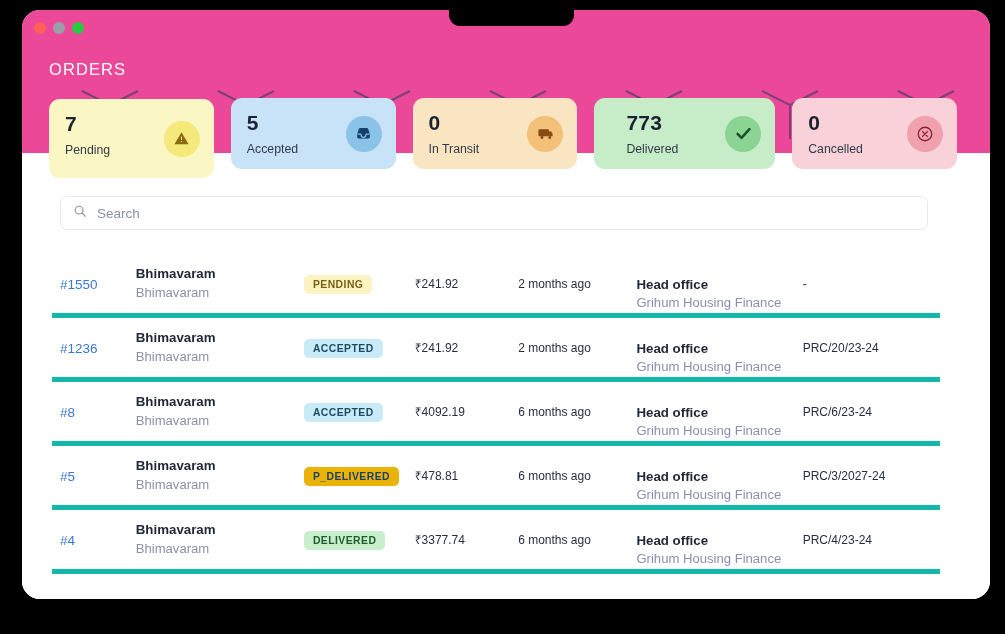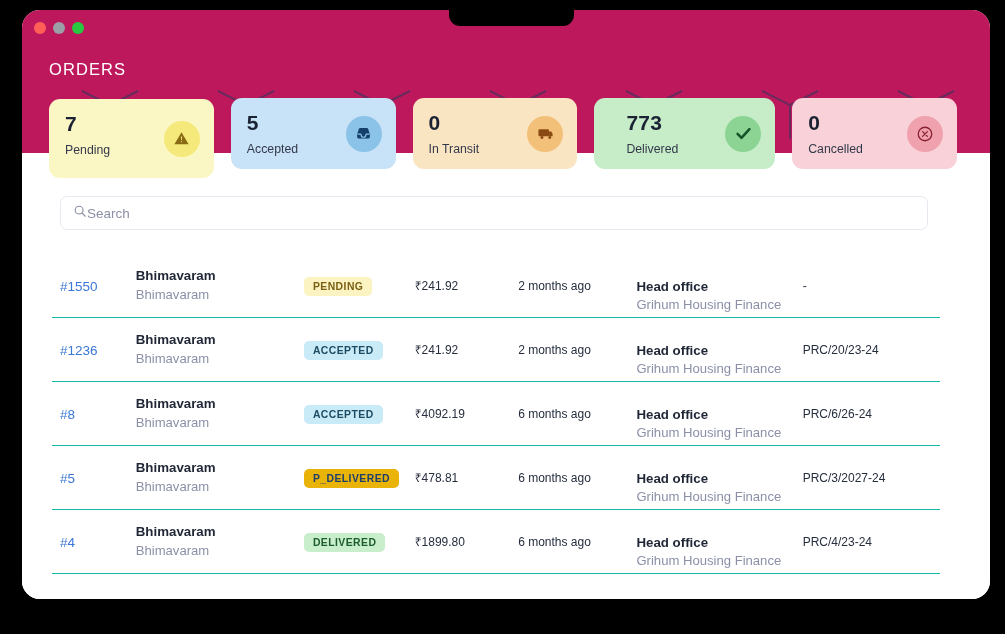--- a/index.html
+++ b/index.html
@@ -37,21 +37,21 @@
     z-index: 40;
   }
 
   
   #header {
     position: absolute;
     left: 0;
     top: 0;
     width: 100%;
     height: 143px;
-    background: #be185d;
+    background: #ec4899;
     overflow: hidden;
   }
   #header-pattern {
     position: absolute;
     left: 0;
     bottom: 0;
     width: 100%;
     height: 70px;
     opacity: .55;
   }
@@ -150,20 +150,21 @@
     left: 38px;
     top: 186px;
     width: 868px;
     height: 34px;
     border: 1px solid #e6e9f0;
     border-radius: 7px;
     background: #ffffff;
     display: flex;
     align-items: center;
     padding: 0 12px;
+    gap: 10px;
     z-index: 10;
   }
   #search-input {
     border: none;
     outline: none;
     font-size: 13.5px;
     color: #3b4256;
     font-family: "Liberation Sans", sans-serif;
     background: transparent;
     width: 100%;
@@ -174,21 +175,21 @@
   #orders-table {
     position: absolute;
     left: 30px;
     top: 244px;
     width: 888px;
   }
   .order-row {
     display: flex;
     align-items: center;
     height: 64px;
-    border-bottom: 1px solid #14b8a6;
+    border-bottom: 5px solid #14b8a6;
     padding: 0 8px;
   }
   .col-id     { width: 82px; }
   .col-place  { width: 182px; }
   .col-status { width: 120px; }
   .col-amount { width: 112px; }
   .col-time   { width: 128px; }
   .col-office { width: 180px; margin-top: 21px; }
   .col-ref    { width: 140px; }
 
@@ -358,21 +359,21 @@
           <div class="primary-text">Bhimavaram</div>
           <div class="secondary-text">Bhimavaram</div>
         </div>
         <div class="col-status"><span class="badge" style="background: rgb(201, 235, 247); color: rgb(28, 75, 99);">ACCEPTED</span></div>
         <div class="col-amount amount-text">₹4092.19</div>
         <div class="col-time time-text">6 months ago</div>
         <div class="col-office">
           <div class="primary-text">Head office</div>
           <div class="secondary-text">Grihum Housing Finance</div>
         </div>
-        <div class="col-ref ref-text">PRC/6/26-24</div>
+        <div class="col-ref ref-text">PRC/6/23-24</div>
       </div>
       <div class="order-row">
         <div class="col-id"><span class="order-id">#5</span></div>
         <div class="col-place">
           <div class="primary-text">Bhimavaram</div>
           <div class="secondary-text">Bhimavaram</div>
         </div>
         <div class="col-status"><span class="badge" style="background: #eab308; color: rgb(29, 63, 107);">P_DELIVERED</span></div>
         <div class="col-amount amount-text">₹478.81</div>
         <div class="col-time time-text">6 months ago</div>
@@ -382,21 +383,21 @@
         </div>
         <div class="col-ref ref-text">PRC/3/2027-24</div>
       </div>
       <div class="order-row">
         <div class="col-id"><span class="order-id">#4</span></div>
         <div class="col-place">
           <div class="primary-text">Bhimavaram</div>
           <div class="secondary-text">Bhimavaram</div>
         </div>
         <div class="col-status"><span class="badge" style="background: rgb(200, 238, 203); color: rgb(29, 92, 44);">DELIVERED</span></div>
-        <div class="col-amount amount-text">₹1899.80</div>
+        <div class="col-amount amount-text">₹3377.74</div>
         <div class="col-time time-text">6 months ago</div>
         <div class="col-office">
           <div class="primary-text">Head office</div>
           <div class="secondary-text">Grihum Housing Finance</div>
         </div>
         <div class="col-ref ref-text">PRC/4/23-24</div>
       </div>
     </div>
 
 </div>

